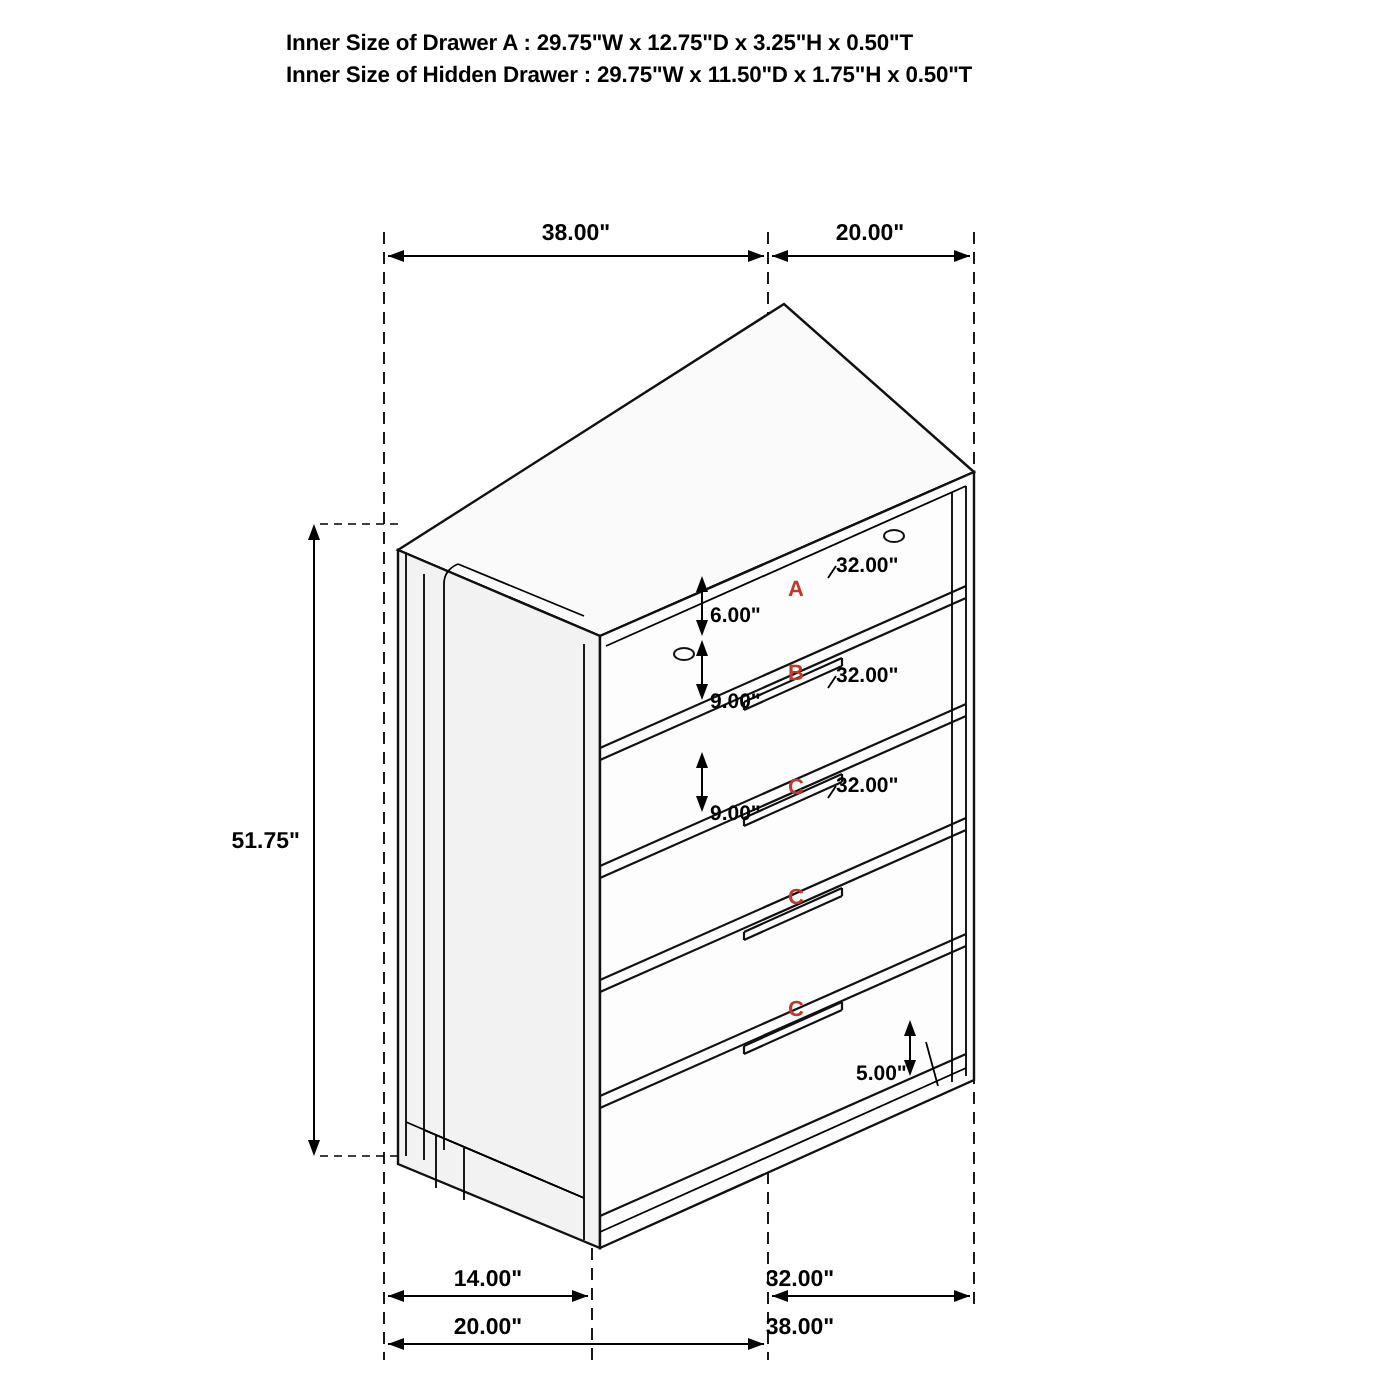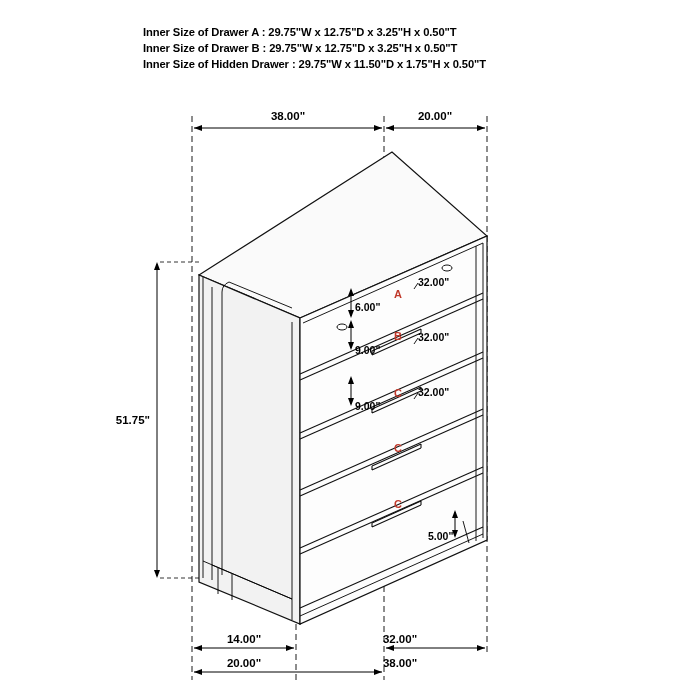--- a/index.html
+++ b/index.html
@@ -16,21 +16,21 @@
     overflow: hidden;
   }
   #stage {
     position: relative;
     width: 700px;
     height: 700px;
   }
   .spec-block {
     position: absolute;
     left: 143px;
-    top: 24px;
+    top: 14px;
     font-size: 11.2px;
     font-weight: bold;
     line-height: 16.2px;
     letter-spacing: -0.1px;
     white-space: nowrap;
   }
   .spec-line { display: block; }
   svg.diagram {
     position: absolute;
     left: 0;
@@ -67,21 +67,20 @@
   .handle { fill: none; stroke: #111; stroke-width: 1.1; }
   .knob { fill: #fff; stroke: #111; stroke-width: 1; }
 </style>
 </head>
 <body>
 
 <div id="stage">
 
   <div class="spec-block">
     <span class="spec-line">Inner Size of Drawer A : 29.75"W x 12.75"D x 3.25"H x 0.50"T</span>
-    <span class="spec-line">Inner Size of Drawer B : 29.75"W x 12.75"D x 3.25"H x 0.50"T</span>
     <span class="spec-line">Inner Size of Hidden Drawer : 29.75"W x 11.50"D x 1.75"H x 0.50"T</span>
   </div>
 
   <svg class="diagram" viewBox="0 0 700 700">
 
     <g>
       <line class="dash" x1="192" y1="116" x2="192" y2="680"></line>
       <line class="dash" x1="384" y1="116" x2="384" y2="680"></line>
       <line class="dash" x1="487" y1="116" x2="487" y2="655"></line>
       <line class="dash" x1="296" y1="624" x2="296" y2="680"></line>

